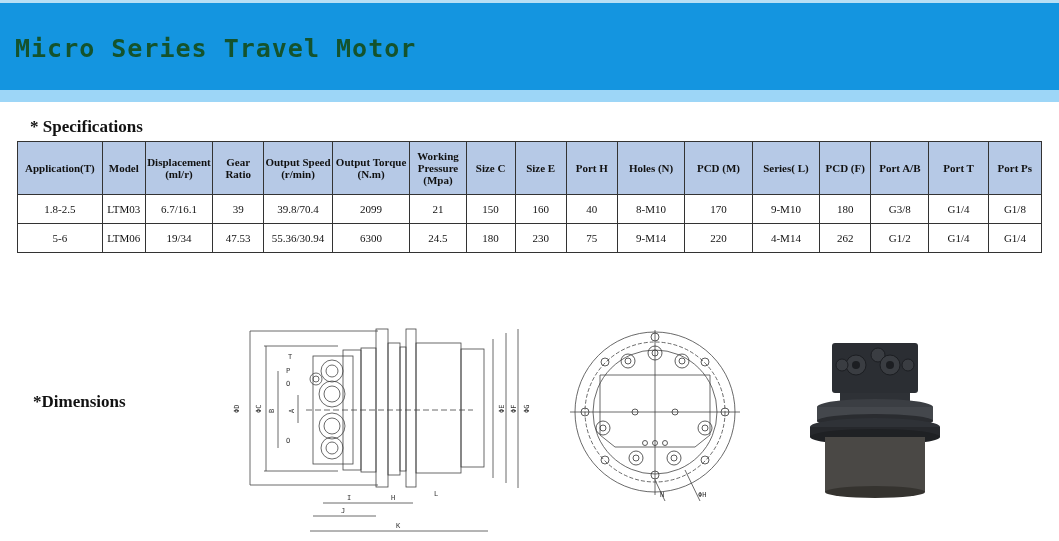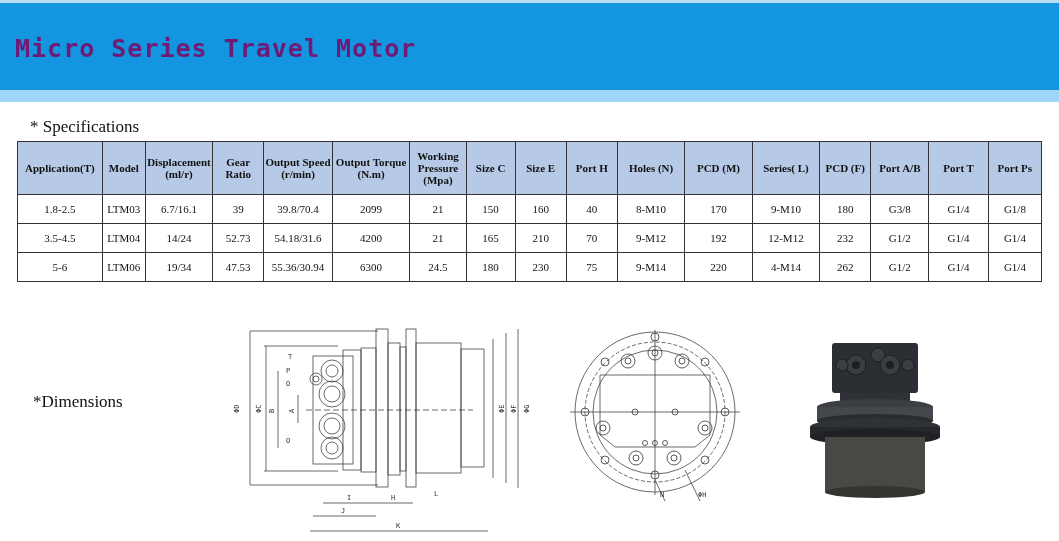--- a/index.html
+++ b/index.html
@@ -2,23 +2,23 @@
 <html><head>
 <meta charset="utf-8">
 <style>
   * { margin:0; padding:0; box-sizing:border-box; }
   html, body { width:1059px; height:541px; background:#ffffff; overflow:hidden; }
   body { position:relative; font-family:"Liberation Serif", serif; color:#111; }
 
   .banner-top { position:absolute; left:0; top:0; width:1059px; height:3px; background:#b8dff5; }
   .banner { position:absolute; left:0; top:3px; width:1059px; height:87px; background:#1495e0; }
   .banner-strip { position:absolute; left:0; top:90px; width:1059px; height:12px; background:#9dd6f7; }
-  .banner-title { position:absolute; left:15px; top:34px; font-family:"DejaVu Sans Mono", monospace; font-weight:bold; font-size:25px; color:#701a75; letter-spacing:1px; }
-
-  .section-title { position:absolute; font-family:"Liberation Serif", serif; font-weight:normal; font-size:17px; color:#111;text-align:center; }
+  .banner-title { position:absolute; left:15px; top:34px; font-family:"DejaVu Sans Mono", monospace; font-weight:bold; font-size:25px; color:#14532d; letter-spacing:1px; }
+
+  .section-title { position:absolute; font-family:"Liberation Serif", serif; font-weight:bold; font-size:17px; color:#111;text-align:center; }
   .spec-title { left:30px; top:117px; }
   .dim-title { left:33px; top:392px; }
 
   table.spec { position:absolute; left:17px; top:141px; width:1025px; border-collapse:collapse; font-family:"Liberation Serif", serif; font-size:11px; table-layout:fixed; }
   table.spec th, table.spec td { border:1.5px solid #333; text-align:center; vertical-align:middle; }
   table.spec th { background:#b6c9e6; font-weight:bold; height:53px; line-height:12px; padding:0 1px; }
   table.spec td { height:29px; font-weight:normal; }
 
   .drawing { position:absolute; }
   .side-view { left:228px; top:323px; width:310px; height:215px; }
@@ -90,39 +90,20 @@
         <td>40</td>
         <td>8-M10</td>
         <td>170</td>
         <td>9-M10</td>
         <td>180</td>
         <td>G3/8</td>
         <td>G1/4</td>
         <td>G1/8</td>
       </tr>
       <tr>
-        <td>3.5-4.5</td>
-        <td>LTM04</td>
-        <td>14/24</td>
-        <td>52.73</td>
-        <td>54.18/31.6</td>
-        <td>4200</td>
-        <td>21</td>
-        <td>165</td>
-        <td>210</td>
-        <td>70</td>
-        <td>9-M12</td>
-        <td>192</td>
-        <td>12-M12</td>
-        <td>232</td>
-        <td>G1/2</td>
-        <td>G1/4</td>
-        <td>G1/4</td>
-      </tr>
-      <tr>
         <td>5-6</td>
         <td>LTM06</td>
         <td>19/34</td>
         <td>47.53</td>
         <td>55.36/30.94</td>
         <td>6300</td>
         <td>24.5</td>
         <td>180</td>
         <td>230</td>
         <td>75</td>

